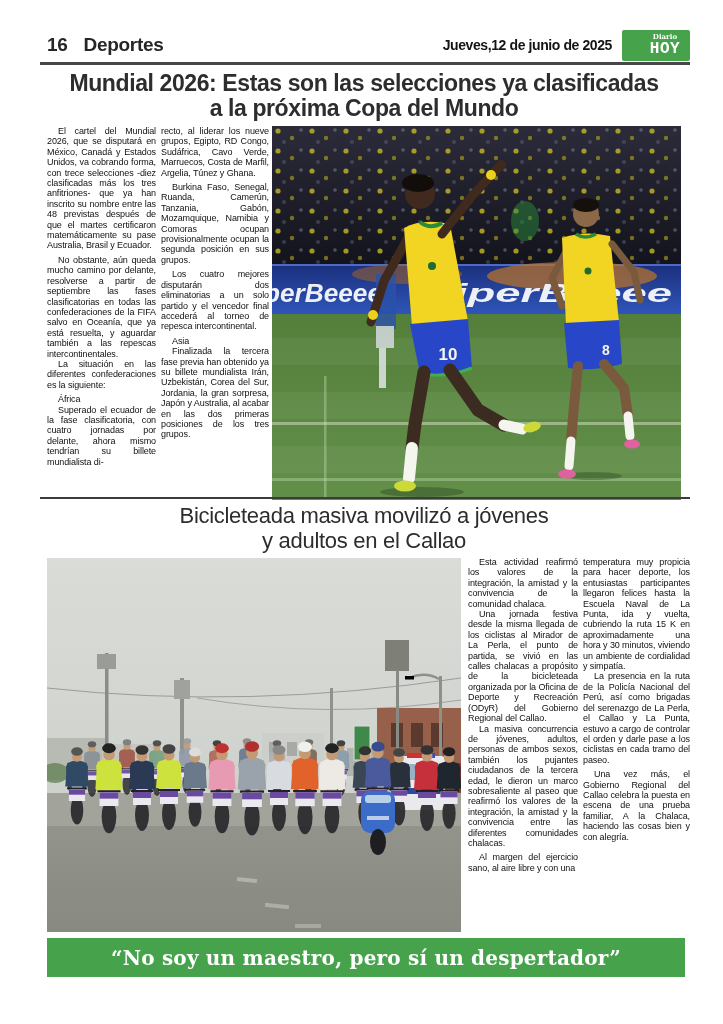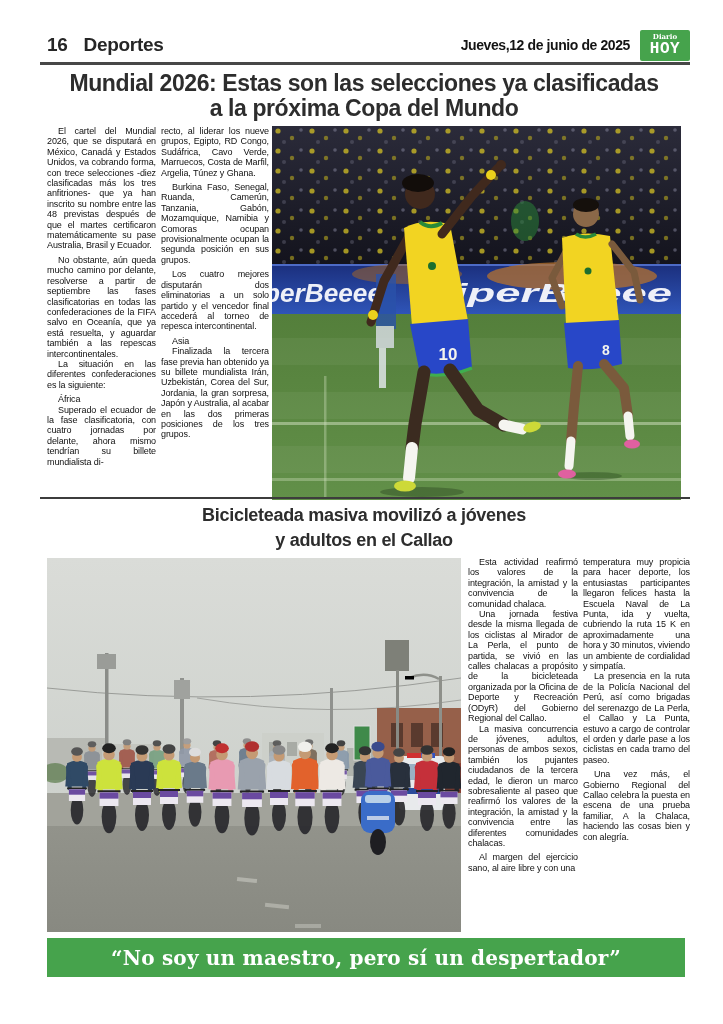--- a/index.html
+++ b/index.html
@@ -5,30 +5,30 @@
   html,body{margin:0;padding:0;background:#ffffff;}
   .page{position:relative;width:723px;height:1024px;background:#fff;overflow:hidden;
         font-family:"Liberation Sans",sans-serif;color:#1c1c1c;}
   
   .header{position:absolute;left:47px;top:28px;width:643px;height:34px;
           display:flex;justify-content:space-between;align-items:center;}
   .hleft{display:flex;gap:16px;font-weight:bold;font-size:19px;color:#262626;letter-spacing:-0.3px;}
   .hright{display:flex;align-items:center;gap:10px;}
   .hdate{font-weight:bold;font-size:14px;color:#141414;letter-spacing:-0.4px;margin-left:44px;}
   .logo{width:50px;height:31px;background:#46a34c;color:#fff;border-radius:2px;
-        display:flex;flex-direction:column;align-items:center;justify-content:center;line-height:1;}
+        display:flex;flex-direction:column;align-items:center;justify-content:center;line-height:1;padding-left:18px;}
   .logo .lt{font-family:"DejaVu Serif",serif;font-weight:bold;font-size:7px;margin-bottom:1px;}
   .logo .lm{font-family:Liberation Mono, monospace;font-weight:bold;font-size:16px;letter-spacing:0.5px;}
   .rule1{position:absolute;left:40px;top:62px;width:650px;height:3px;background:#474747;}
   .rule2{position:absolute;left:40px;top:497px;width:650px;height:2px;background:#3c3c3c;}
   
   .a1title{position:absolute;left:28px;top:71px;width:672px;text-align:center;
            font-size:23px;font-weight:bold;line-height:25px;color:#2d2d2d;letter-spacing:-0.4px;}
   .a2title{position:absolute;left:28px;top:503px;width:672px;text-align:center;
-           font-size:18px;font-weight:bold;line-height:25px;color:#2d2d2d;letter-spacing:-0.3px;}
+           font-size:22px;font-weight:normal;line-height:25px;color:#2d2d2d;letter-spacing:-0.3px;}
   
   .col{position:absolute;font-size:9px;line-height:10.4px;text-align:justify;
        letter-spacing:-0.1px;color:#101010;}
   .col p{margin:0;text-indent:11px;}
   .col p.ni{text-indent:0;}
   .col p.gap{margin-top:4px;}
   .a1c1{left:47px;top:126px;width:109px;height:374px;}
   .a1c2{left:161px;top:126px;width:108px;height:374px;}
   .a2c1{left:468px;top:557px;width:110px;height:380px;}
   .a2c2{left:583px;top:557px;width:107px;height:380px;}

